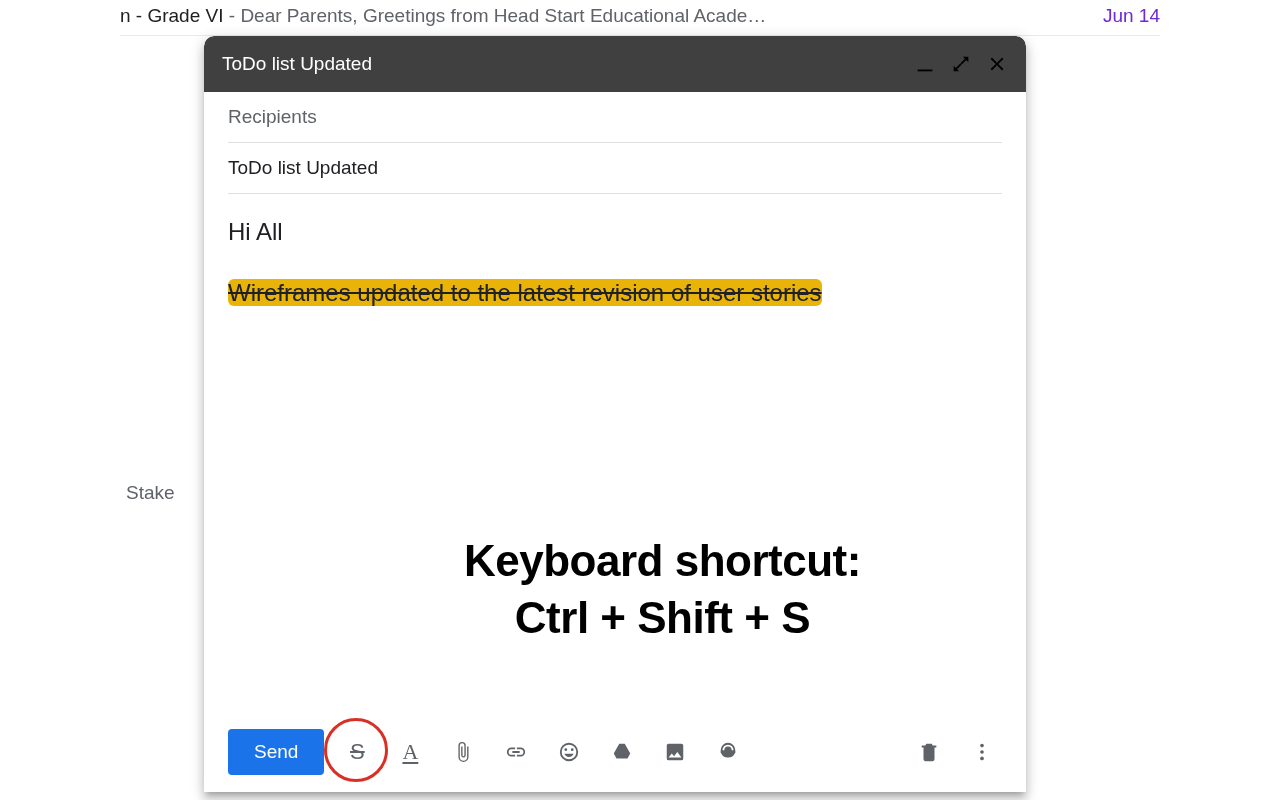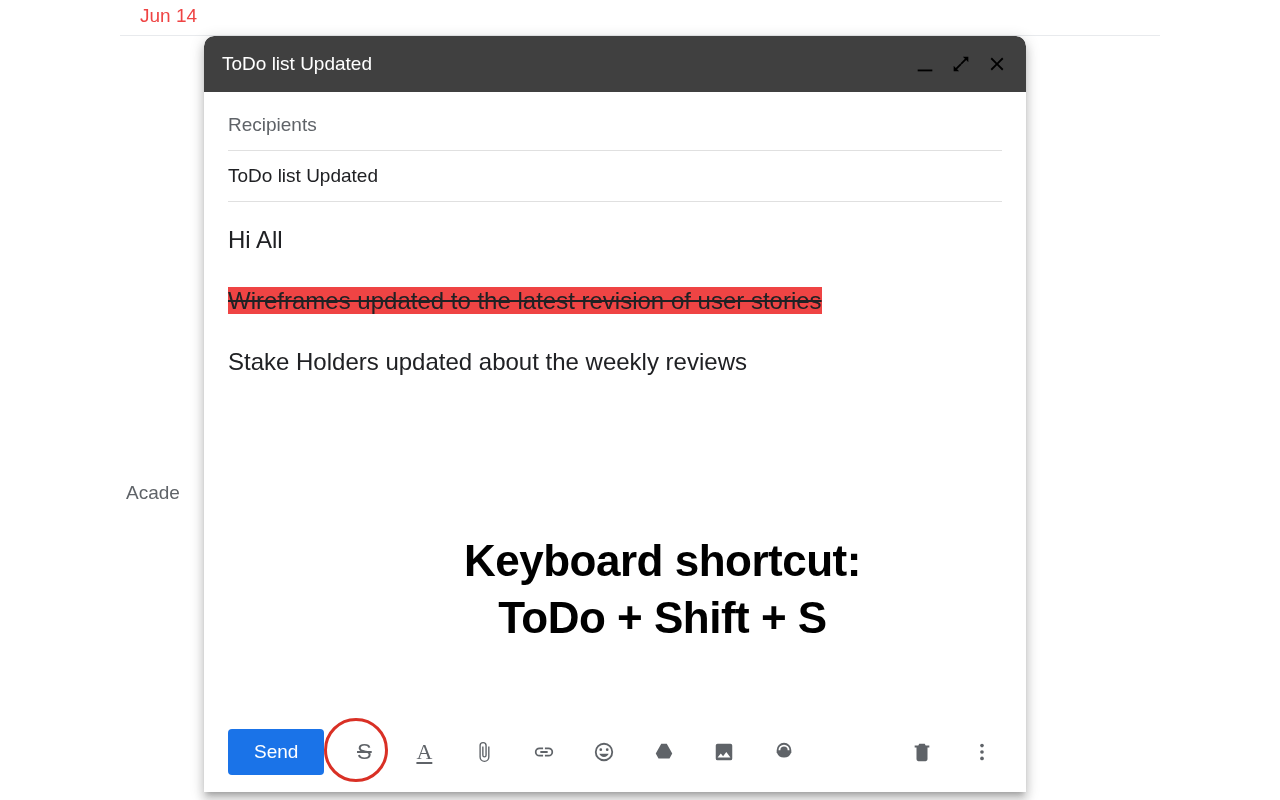--- a/index.html
+++ b/index.html
@@ -19,21 +19,21 @@
     height: 36px;
     display: flex;
     align-items: center;
     font-size: 19px;
     color: #5f6368;
     border-bottom: 1px solid #e8eaed;
     padding: 4px 0 8px 0;
   }
   .mail-row .subj-strong { color: #202124; }
   .mail-row .snippet { flex: 1; white-space: nowrap; overflow: hidden; text-overflow: ellipsis; }
-  .mail-row .date { margin-left: 20px; color:#ef4444; }
+  .mail-row .date { margin-left: 20px; color:#6d28d9; }
   .bg-text {
     position: absolute;
     left: 126px;
     top: 482px;
     font-size: 19px;
     color: #5f6368;
   }
   .compose {
     position: absolute;
     left: 204px;
@@ -62,60 +62,61 @@
     width: 22px; height: 22px;
     margin-left: 14px;
     cursor: pointer;
     color: #e8eaed;
     display: inline-flex;
     justify-content: center;
     align-items: center;
   }
   .compose-body {
     flex: 1;
-    padding: 8px 24px;
+    padding: 0 24px;
     position: relative;
   }
   .field {
     border-bottom: 1px solid #e0e0e0;
     padding: 14px 0;
     font-size: 19px;
     color: #5f6368;
   }
   .field.subject { color:#202124; }
   .editor {
     padding-top: 22px;
     font-size: 24px;
     color: #202124;
     line-height: 1.3;
   }
   .editor p { margin-bottom: 30px; }
   .strike { text-decoration: line-through; }
   .highlight {
-    background: #ef4444;
+    background: #eab308;
     display: inline;
+    border-radius: 6px;
   }
   .annotation {
     position: absolute;
     top: 440px;
     left: 260px;
     font-family: Arial, Helvetica, sans-serif;
     font-weight: 900;
     font-size: 44px;
     color: #000;
     line-height: 1.3;
     letter-spacing: -0.5px;
     text-align: center;
   }
   .compose-footer {
     height: 80px;
     display: flex;
     align-items: center;
     padding: 0 24px;
-    gap: 20px;
+    gap: 13px;
     position: relative;
   }
   .send-btn {
     background: #1a73e8;
     color: #fff;
     border: none;
     border-radius: 4px;
     font-size: 19px;
     font-weight: 500;
     padding: 12px 26px;
@@ -157,23 +158,26 @@
     height: 64px;
     border: 3px solid #d93025;
     border-radius: 50%;
     pointer-events: none;
   }
 </style>
 </head>
 <body>
 
 <div class="mail-row">
+  <span class="snippet">
+    <span class="subj-strong">n - Grade VI</span><span> - </span><span>Dear Parents, Greetings from Head Start Educational Acade…</span>
+  </span>
   <span class="date">Jun 14</span>
 </div>
-<div class="bg-text">Acade</div>
+<div class="bg-text">Stake</div>
 
 <div class="compose">
   <div class="compose-header">
     <span class="title">ToDo list Updated</span>
     <span class="winbtn">
       <svg viewBox="0 0 24 24">
           <rect x="4" y="18" width="16" height="2"></rect>
         </svg>
     </span>
     <span class="winbtn">
@@ -191,26 +195,25 @@
   <div class="compose-body">
     <div class="field">
       <span>Recipients</span>
     </div>
     <div class="field subject">
       <span>ToDo list Updated</span>
     </div>
     <div class="editor">
       <p>Hi All</p>
       <p><span class="strike highlight">Wireframes updated to the latest revision of user stories</span></p>
-      <p>Stake Holders updated about the weekly reviews</p>
     </div>
 
     <div class="annotation">
       <div>Keyboard shortcut:</div>
-      <div>ToDo + Shift + S</div>
+      <div>Ctrl + Shift + S</div>
     </div>
   </div>
 
   <div class="compose-footer">
     <button class="send-btn">Send</button>
 
     <span class="tool-icon">
       <span class="strike-glyph">S</span>
     </span>
     <span class="tool-icon">

